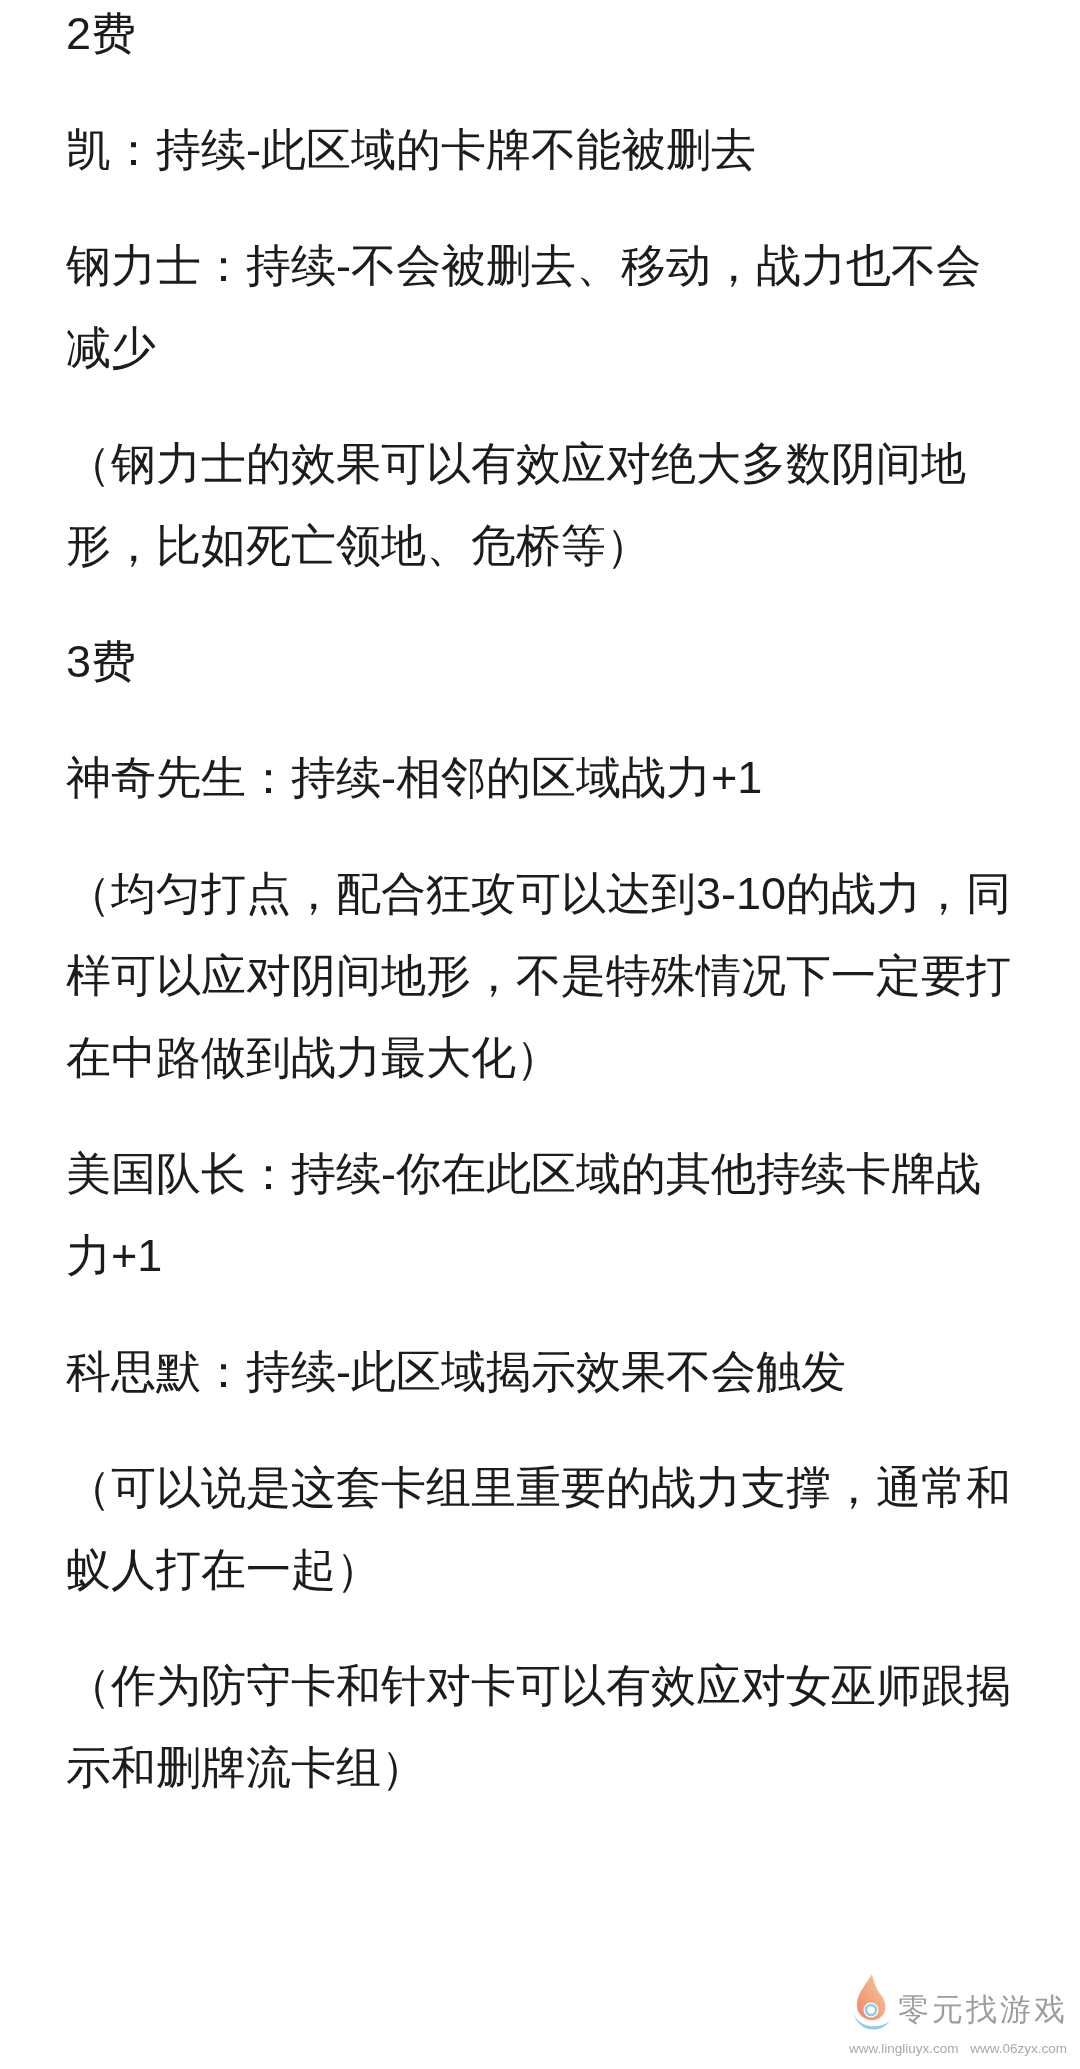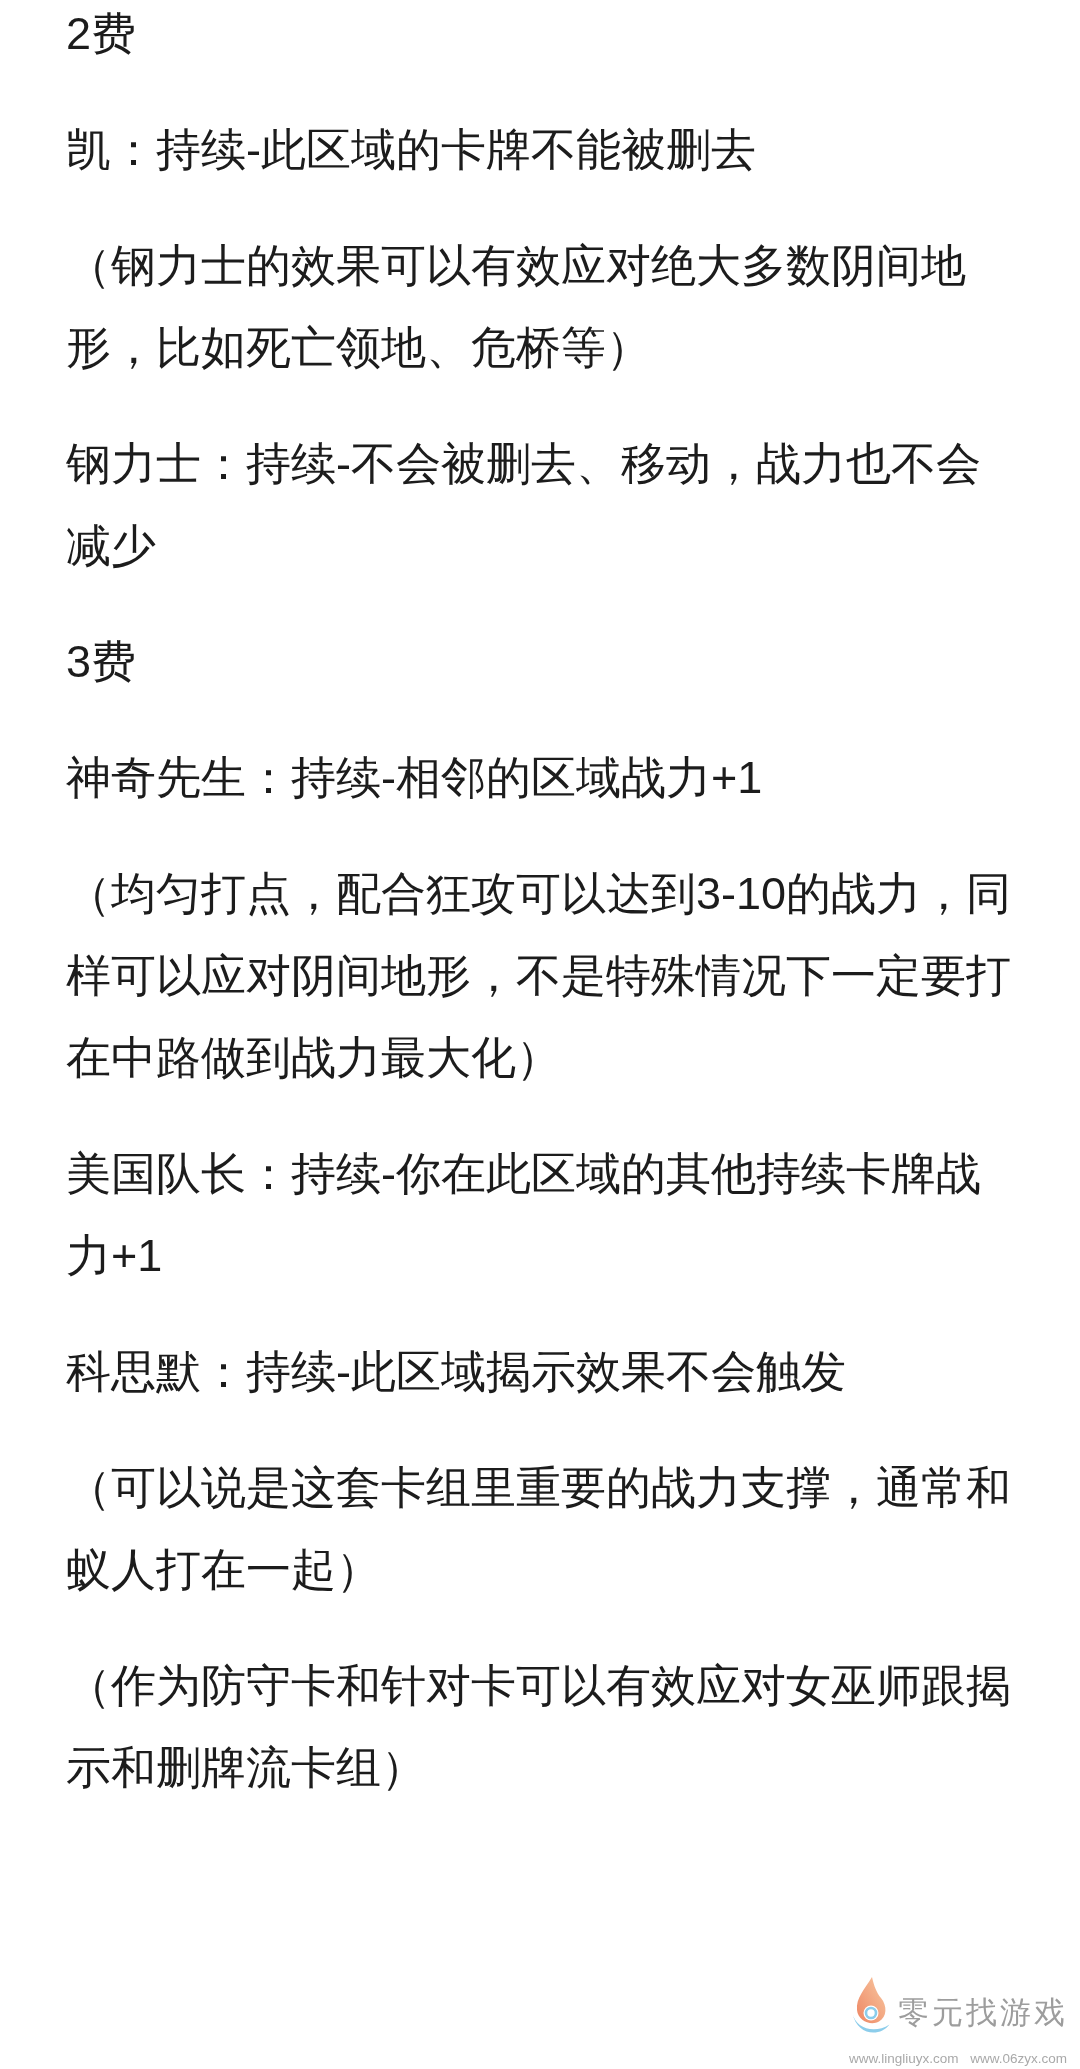--- a/index.html
+++ b/index.html
@@ -23,21 +23,21 @@
     margin: 0 0 34px 0;
     font-size: 45px;
     line-height: 82px;
     font-weight: 400;
     white-space: pre-line;
     letter-spacing: 0;
   }
   .watermark {
     position: absolute;
     right: 13px;
-    bottom: 3px;
+    bottom: 13px;
     width: 218px;
   }
   .wm-row1 {
     display: flex;
     align-items: flex-end;
     gap: 5px;
   }
   .wm-logo {
     width: 44px;
     height: 57px;
@@ -47,37 +47,37 @@
     font-size: 31px;
     line-height: 34px;
     color: #9d9d9d;
     letter-spacing: 3px;
     margin-bottom: 3px;
     white-space: nowrap;
   }
   .wm-urls {
     display: flex;
     justify-content: space-between;
-    margin-top: 18px;
+    margin-top: 11px;
     font-size: 13.5px;
     line-height: 15px;
     color: #a9a9a9;
     white-space: nowrap;
   }
 </style>
 </head>
 <body>
 
 <main class="article">
     <p class="para heading">2费</p>
     <p class="para ability">凯：持续-此区域的卡牌不能被删去</p>
+    <p class="para ability">钢力士：持续-不会被删去、移动，战力也不会
+减少</p>
     <p class="para note">（钢力士的效果可以有效应对绝大多数阴间地
 形，比如死亡领地、危桥等）</p>
-    <p class="para ability">钢力士：持续-不会被删去、移动，战力也不会
-减少</p>
     <p class="para heading">3费</p>
     <p class="para ability">神奇先生：持续-相邻的区域战力+1</p>
     <p class="para note">（均匀打点，配合狂攻可以达到3-10的战力，同
 样可以应对阴间地形，不是特殊情况下一定要打
 在中路做到战力最大化）</p>
     <p class="para ability">美国队长：持续-你在此区域的其他持续卡牌战
 力+1</p>
     <p class="para ability">科思默：持续-此区域揭示效果不会触发</p>
     <p class="para note">（可以说是这套卡组里重要的战力支撑，通常和
 蚁人打在一起）</p>

